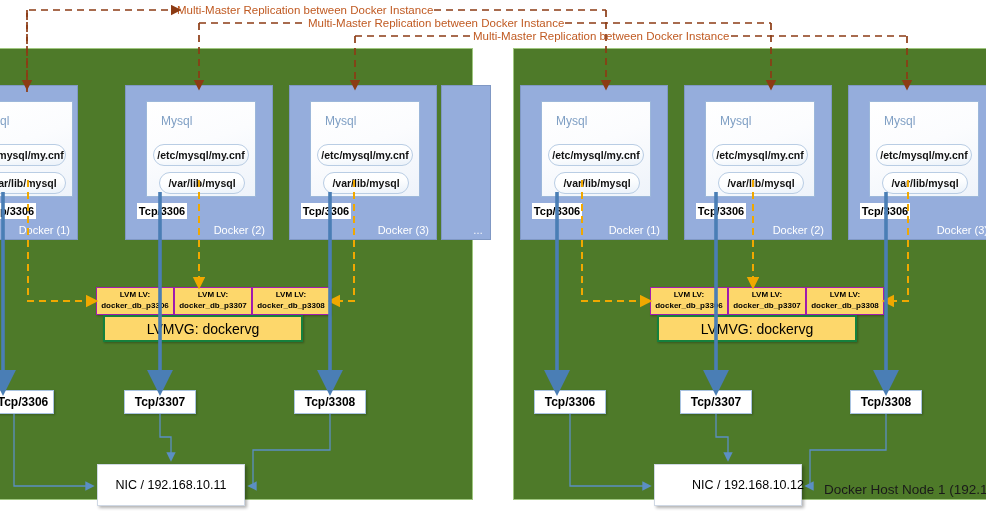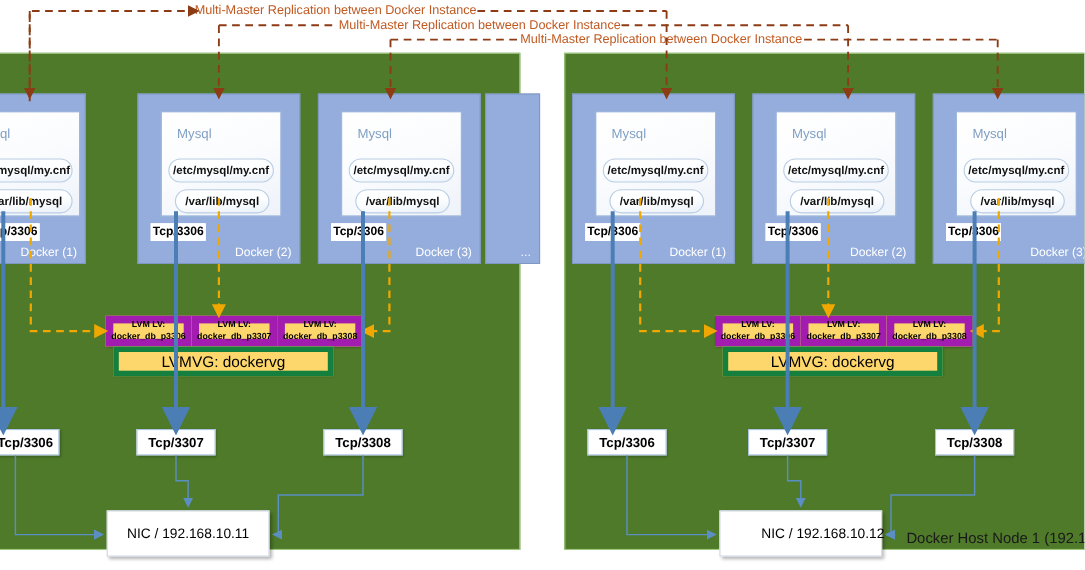--- a/index.html
+++ b/index.html
@@ -94,38 +94,38 @@
     color: #000000;
     font-size: 12px;
     font-weight: bold;
     font-family: "Liberation Sans", sans-serif;
     white-space: nowrap;
     box-shadow: 1px 1px 2px rgba(0,0,0,0.25);
   }
   .lvm-lv {
     position: absolute;
     background: #FDD76B;
-    border: 7px solid #a21caf;
+    border: 1px solid #a21caf;
     box-sizing: border-box;
     display: flex;
     flex-direction: column;
     align-items: center;
     justify-content: center;
     color: #000000;
     font-size: 8px;
     font-weight: bold;
     font-family: "Liberation Sans", sans-serif;
     line-height: 1.35;
     white-space: nowrap;
     box-shadow: 1px 1px 2px rgba(0,0,0,0.3);
   }
   .lvm-vg {
     position: absolute;
     background: #FDD76B;
-    border: 5px solid #15803d;
+    border: 2px solid #15803d;
     box-sizing: border-box;
     display: flex;
     align-items: center;
     justify-content: center;
     color: #000000;
     font-size: 14px;
     font-family: "Liberation Sans", sans-serif;
     white-space: nowrap;
     box-shadow: 1px 1px 2px rgba(0,0,0,0.3);
   }

